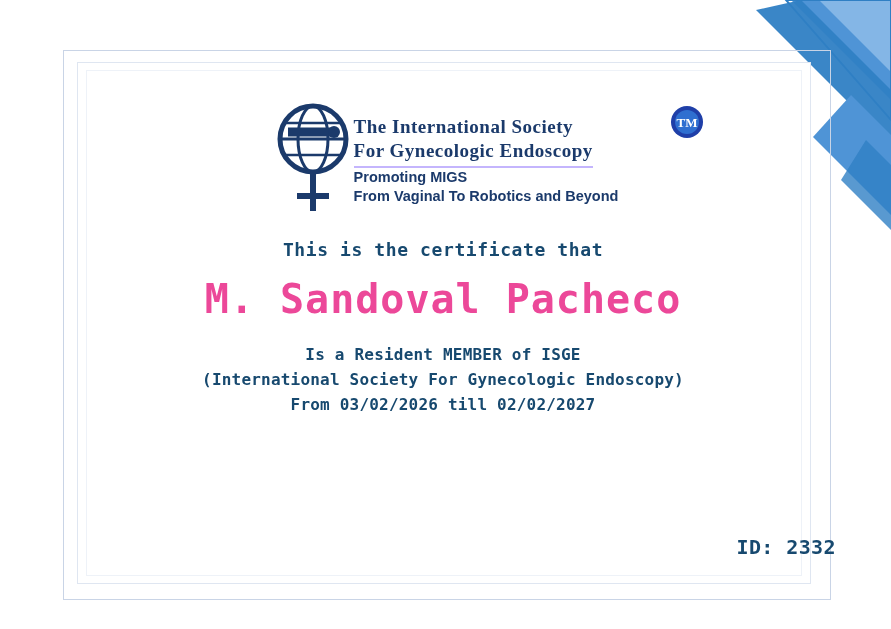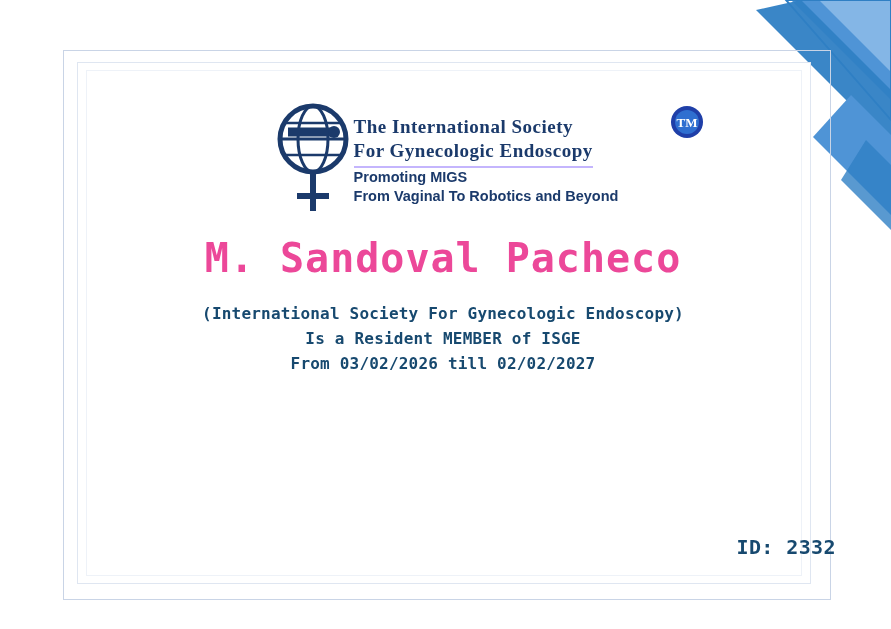--- a/index.html
+++ b/index.html
@@ -247,26 +247,27 @@
         </div>
       </div>
 
       <svg class="tm" viewBox="0 0 34 34" style="position:absolute; top:6px; right:96px;" aria-hidden="true">
         <circle cx="17" cy="17" r="16" fill="#1f3fa8"></circle>
         <circle cx="17" cy="17" r="12" fill="#2f6fd0"></circle>
         <text x="17" y="22" text-anchor="middle" font-family="Liberation Serif, serif" font-size="13" font-weight="bold" fill="#ffffff">TM</text>
       </svg>
     </div>
 
+    <div class="line-this-is">This is the certificate that</div>
 
     <div class="recipient">M. Sandoval Pacheco</div>
 
     <div class="body-lines">
+      <div>Is a Resident MEMBER of ISGE</div>
       <div>(International Society For Gynecologic Endoscopy)</div>
-      <div>Is a Resident MEMBER of ISGE</div>
       <div>From 03/02/2026 till 02/02/2027</div>
     </div>
 
   </div>
 
 
   <div class="id-text">ID: 2332</div>
 
 </div>
 

